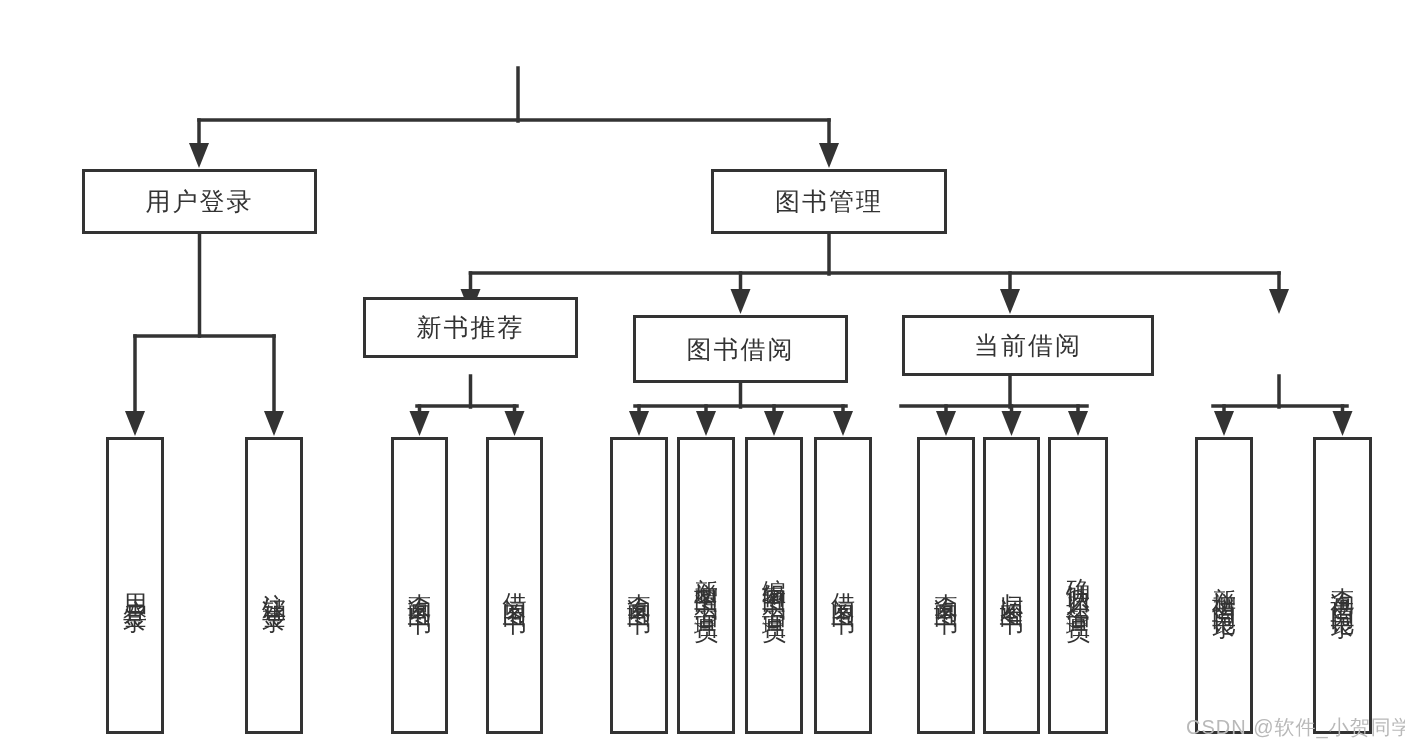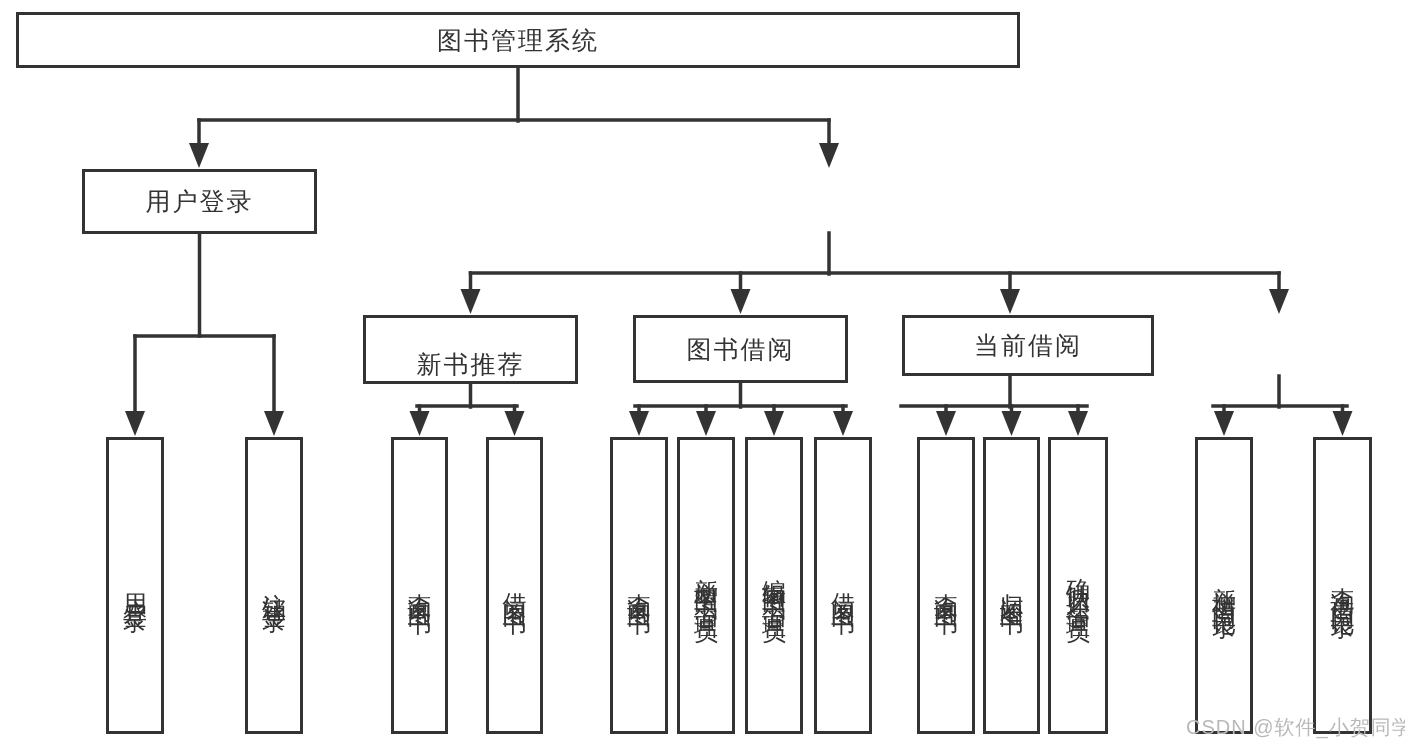--- a/index.html
+++ b/index.html
@@ -135,29 +135,29 @@
     <g>
       <line x1="1279" y1="376" x2="1279" y2="407"></line>
       <line x1="1213" y1="406" x2="1347" y2="406"></line>
       <line x1="1224" y1="406" x2="1224" y2="426"></line>
       <polygon points="1214,411 1234,411 1224,436"></polygon>
       <line x1="1342.5" y1="406" x2="1342.5" y2="426"></line>
       <polygon points="1332.5,411 1352.5,411 1342.5,436"></polygon>
     </g>
   </svg>
 
-  <div class="box" style="left:16px; top:12px; width:1004px; height:56px;">
-    <span class="hlabel">图书管理系统</span>
-  </div>
 
   <div class="box" style="left:82px; top:169px; width:235px; height:65px;">
     <span class="hlabel">用户登录</span>
   </div>
-
-  <div class="box" style="left:363px; top:315px; width:215px; height:69px;align-items:flex-end;">
+  <div class="box" style="left:711px; top:169px; width:236px; height:65px;">
+    <span class="hlabel">图书管理</span>
+  </div>
+
+  <div class="box" style="left:363px; top:297px; width:215px; height:61px;">
     <span class="hlabel">新书推荐</span>
   </div>
   <div class="box" style="left:633px; top:315px; width:215px; height:68px;">
     <span class="hlabel">图书借阅</span>
   </div>
   <div class="box" style="left:902px; top:315px; width:252px; height:61px;">
     <span class="hlabel">当前借阅</span>
   </div>
 
   <div class="box" style="left:106px; top:437px; width:58px; height:297px;">

